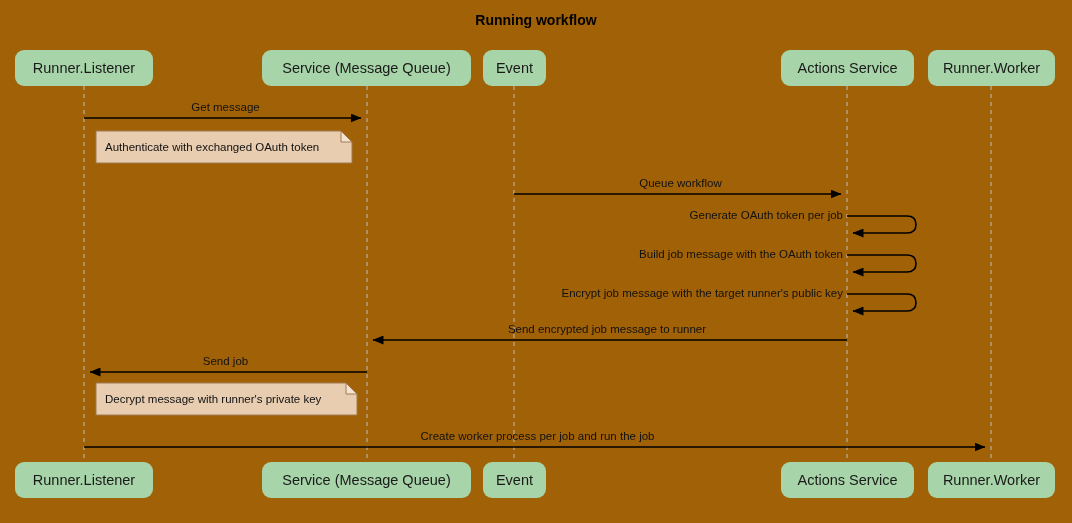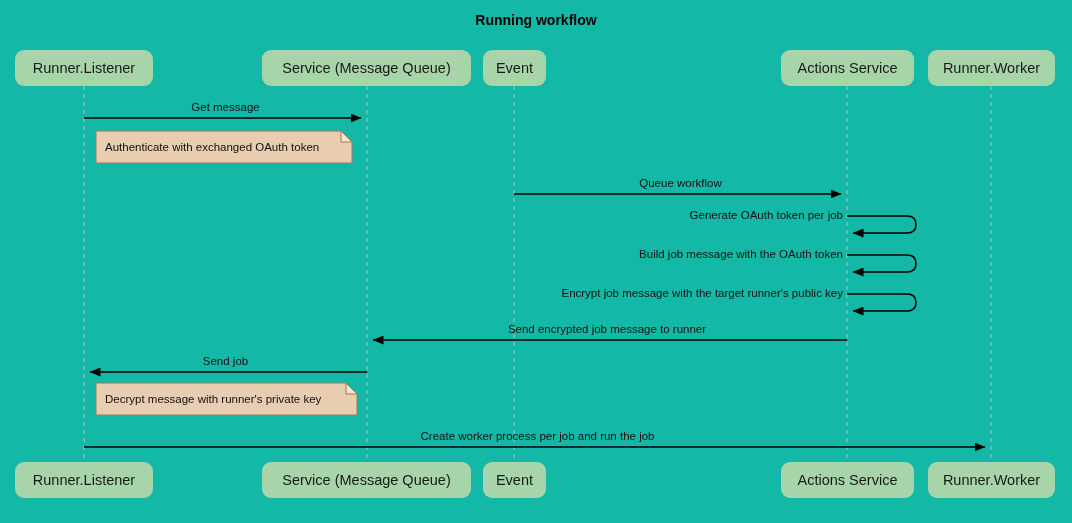--- a/index.html
+++ b/index.html
@@ -7,21 +7,21 @@
     padding: 0;
     background: #ffffff;
   }
   body {
     font-family: "Liberation Sans", sans-serif;
   }
   #diagram-root {
     position: relative;
     width: 1072px;
     height: 523px;
-    background: #14b8a6;
+    background: #a16207;
     overflow: hidden;
   }
   #diagram-svg {
     position: absolute;
     left: 0;
     top: 0;
     width: 1072px;
     height: 523px;
     display: block;
   }

